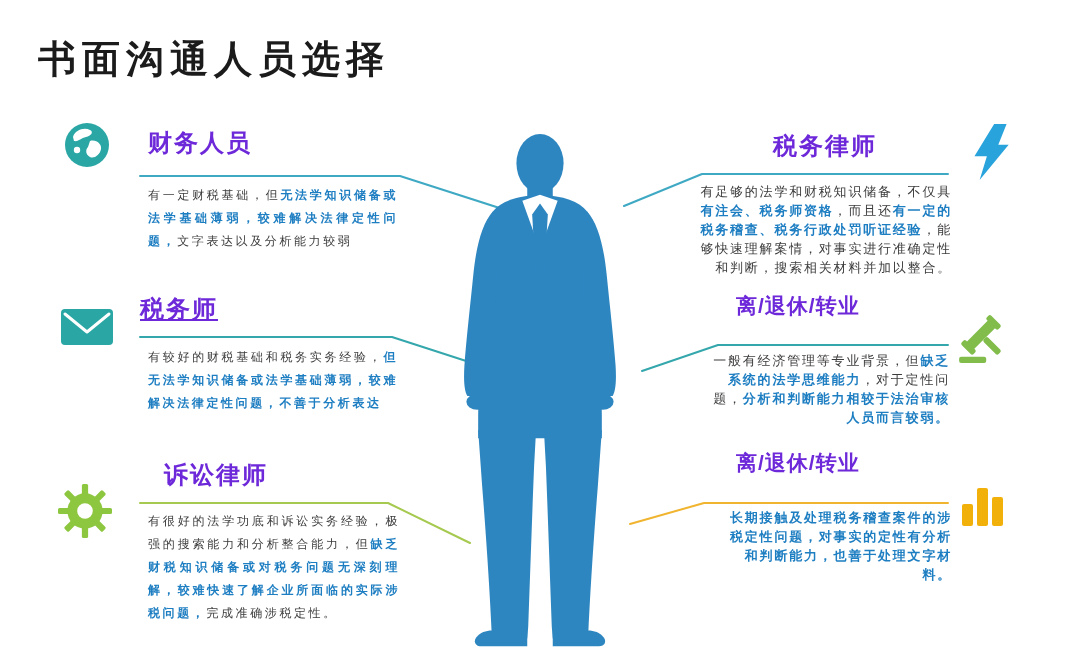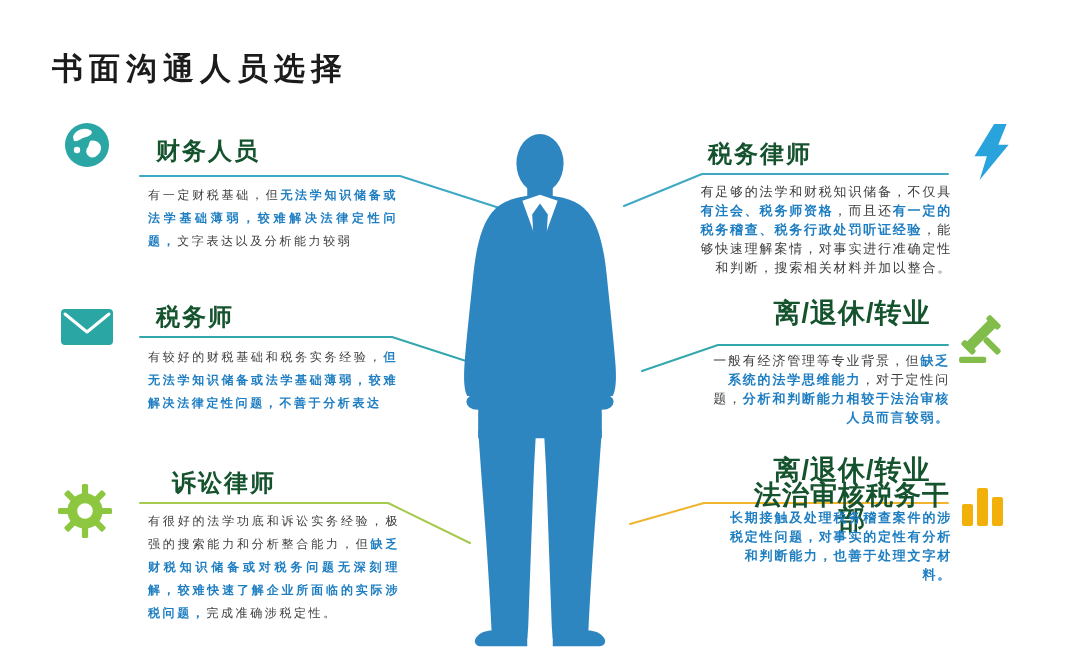--- a/index.html
+++ b/index.html
@@ -1,28 +1,28 @@
 <!DOCTYPE html>
 <html><head>
 <meta charset="utf-8">
 <style>
   html,body{margin:0;padding:0;background:#ffffff;}
   body{font-family:"Liberation Sans","DejaVu Sans",sans-serif;}
   .canvas{position:relative;width:1080px;height:662px;background:#fff;overflow:hidden;}
-  .page-title{position:absolute;left:38px;top:34px;font-size:31px;letter-spacing:6px;font-weight:700;color:#1b1b1b;margin:14px;}
+  .page-title{position:absolute;left:38px;top:34px;font-size:38px;letter-spacing:6px;font-weight:700;color:#1b1b1b;margin:0;}
   .lines{position:absolute;left:0;top:0;pointer-events:none;}
   .ln{fill:none;stroke-width:2px;stroke-linejoin:round;stroke-linecap:round;}
   .ln-teal{stroke:#3FA9C4;}
   .ln-teal2{stroke:#34A7AC;}
   .ln-green{stroke:#A6C94F;}
   .ln-gold{stroke:#F0B42F;}
   .icon{position:absolute;display:block;line-height:0;}
-  .item-title{position:absolute;margin:8px;font-weight:700;color:#14532d;font-size:24px;letter-spacing:2px;}
-  .item-title.right-align{text-align:left;}
-  .item-title.small{font-size:27px;letter-spacing:1px;line-height:25px;text-align:center;}
+  .item-title{position:absolute;margin:0;font-weight:700;color:#6d28d9;font-size:24px;letter-spacing:2px;}
+  .item-title.right-align{text-align:center;}
+  .item-title.small{font-size:21px;letter-spacing:1px;line-height:25px;text-align:left;}
   .item-title.small span{display:block;}
   .body{position:absolute;margin:0;color:#3c3c3c;}
   .body.left-col{font-size:12px;line-height:23px;letter-spacing:2.6px;font-weight:500;text-align:justify;}
   .body.right-col{font-size:13px;line-height:19px;letter-spacing:1.8px;font-weight:500;text-align:right;}
   .hl{color:#1E7EC2;font-weight:700;}
   .figure{position:absolute;left:432px;top:130px;line-height:0;}
 </style>
 </head>
 <body>
 
@@ -72,21 +72,21 @@
     <p class="body left-col" style="left:148px;top:184px;width:250px;"><span>有一定财税基础，但</span><span class="hl">无法学知识储备或法学基础薄弱，较难解决法律定性问题，</span><span>文字表达以及分析能力较弱</span></p>
   </div>
 
   <div>
     <span class="icon" style="left:61px;top:307px;">
       <svg width="52" height="40" viewBox="0 0 52 40">
         <rect x="0" y="2" width="52" height="36" rx="4" fill="#2AA7A5"></rect>
         <polyline points="4,7 26,25 48,7" fill="none" stroke="#ffffff" stroke-width="3" stroke-linecap="round" stroke-linejoin="round"></polyline>
       </svg>
     </span>
-    <h2 class="item-title" style="left:148px;top:293px;">税务师</h2>
+    <h2 class="item-title" style="left:140px;top:293px;text-decoration:underline;">税务师</h2>
     <p class="body left-col" style="left:148px;top:346px;width:250px;"><span>有较好的财税基础和税务实务经验，</span><span class="hl">但无法学知识储备或法学基础薄弱，较难解决法律定性问题，不善于分析表达</span></p>
   </div>
 
   <div>
     <span class="icon" style="left:58px;top:484px;">
       <svg width="54" height="54" viewBox="0 0 52 52">
         <g fill="#8DC63F">
           <rect x="23" y="0" width="6" height="12" rx="1.5"></rect>
           <rect x="23" y="0" width="6" height="12" rx="1.5" transform="rotate(45 26 26)"></rect>
           <rect x="23" y="0" width="6" height="12" rx="1.5" transform="rotate(90 26 26)"></rect>
@@ -139,18 +139,17 @@
       <svg width="46" height="42" viewBox="0 0 46 42">
         <g fill="#F2B10A">
           <rect x="2" y="20" width="11" height="22" rx="2"></rect>
           <rect x="17" y="4" width="11" height="38" rx="2"></rect>
           <rect x="32" y="13" width="11" height="29" rx="2"></rect>
         </g>
       </svg>
     </span>
     <h2 class="item-title small" style="left:736px;top:450px;width:216px;">
         <span>离/退休/转业</span>
-        <span>法治审核税务干部</span>
       </h2>
     <p class="body right-col" style="left:718px;top:508px;width:234px;"><span class="hl">长期接触及处理税务稽查案件的涉税定性问题，对事实的定性有分析和判断能力，也善于处理文字材料。</span></p>
   </div>
 
 </div>
 
 </body></html>

